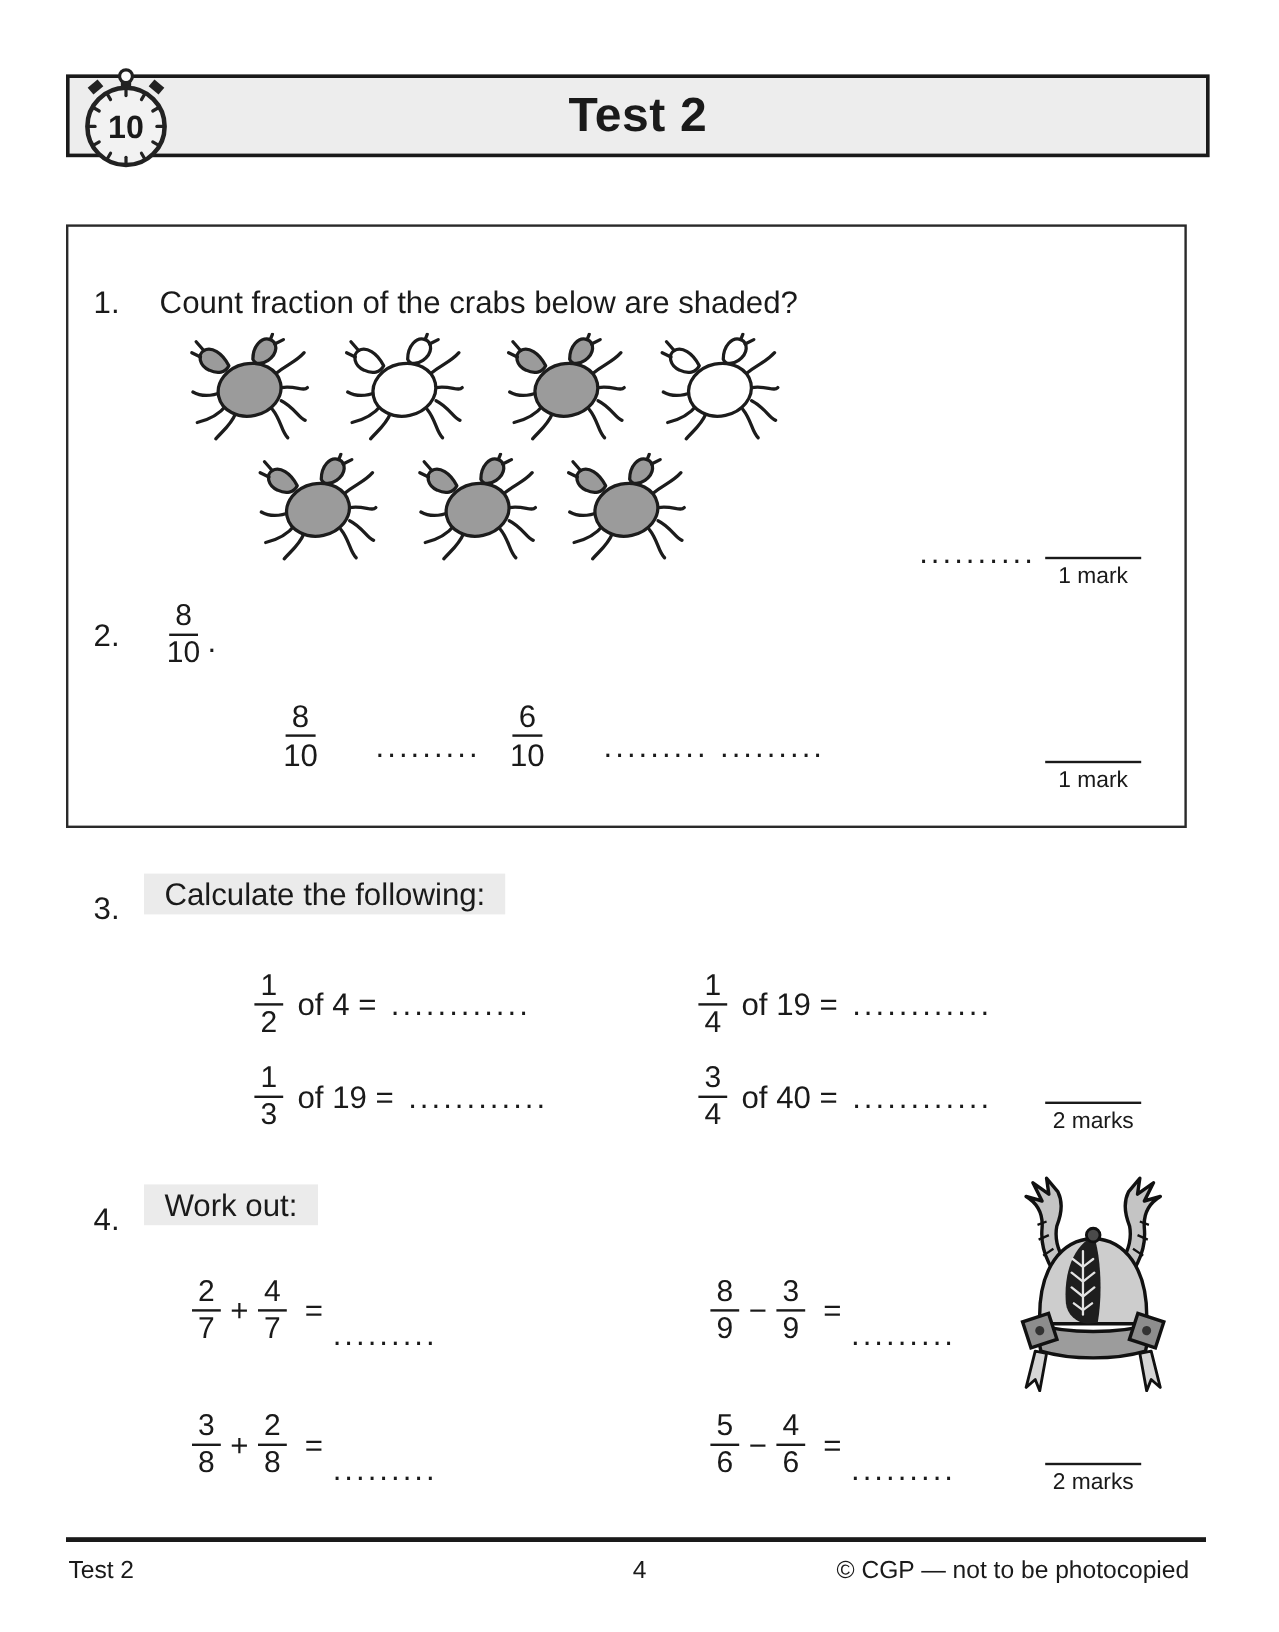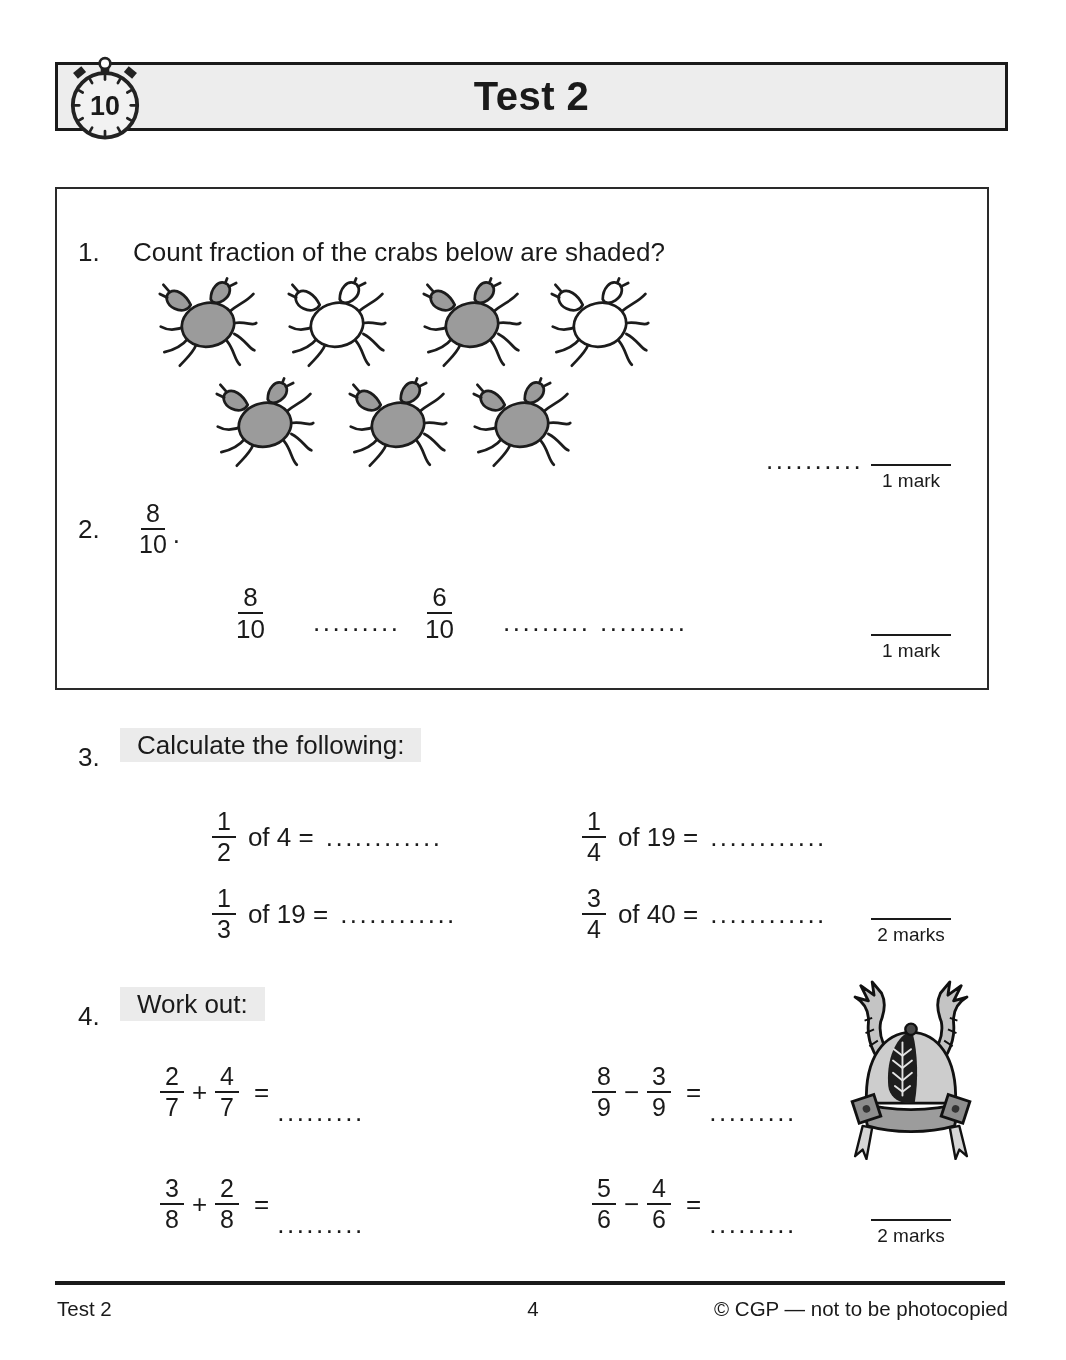--- a/index.html
+++ b/index.html
@@ -54,21 +54,21 @@
   .crab { position:absolute; width:100px; height:92px; }
   .crab.shaded   { --crab-fill:#9b9b9b; }
   .crab.unshaded { --crab-fill:#ffffff; }
   
   .helmet { position:absolute; left:830px; top:980px; width:162px; height:180px; }
   
   .footer-rule { position:absolute; left:55px; top:1281px; width:950px; height:3.5px; background:#1a1a1a; }
   .footer-text { position:absolute; top:1297px; font-size:20.5px; }
   .footer-left { left:57px; }
   .footer-center { left:0; width:1066px; text-align:center; }
-  .footer-right { right:58px; }
+  .footer-right { right:75px; }
   .hidden-defs { position:absolute; width:0; height:0; overflow:hidden; }
 </style>
 </head>
 <body>
 
 <svg class="hidden-defs" aria-hidden="true">
   <defs>
     <symbol id="crab-shape" viewBox="0 0 110 100">
       <g fill="none" stroke="#1c1c1c" stroke-width="3" stroke-linecap="round">
         <path d="M78 38 C90 28 97 27 105 18"></path>

